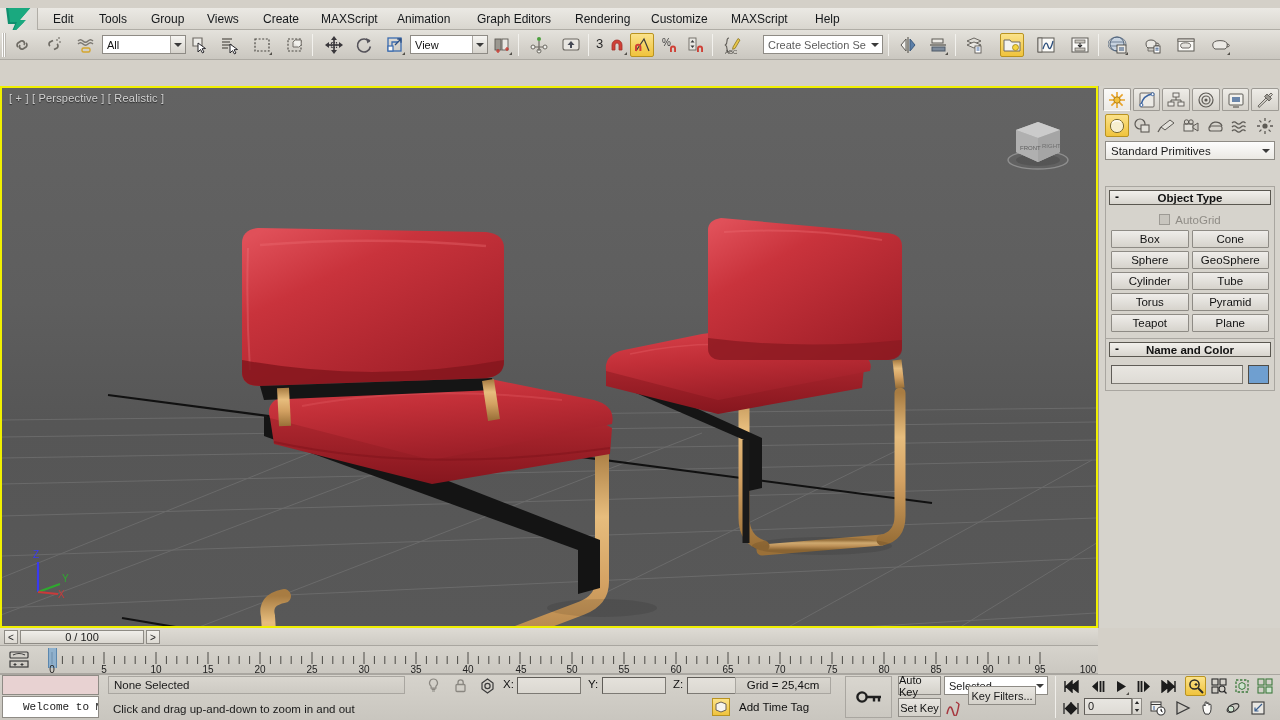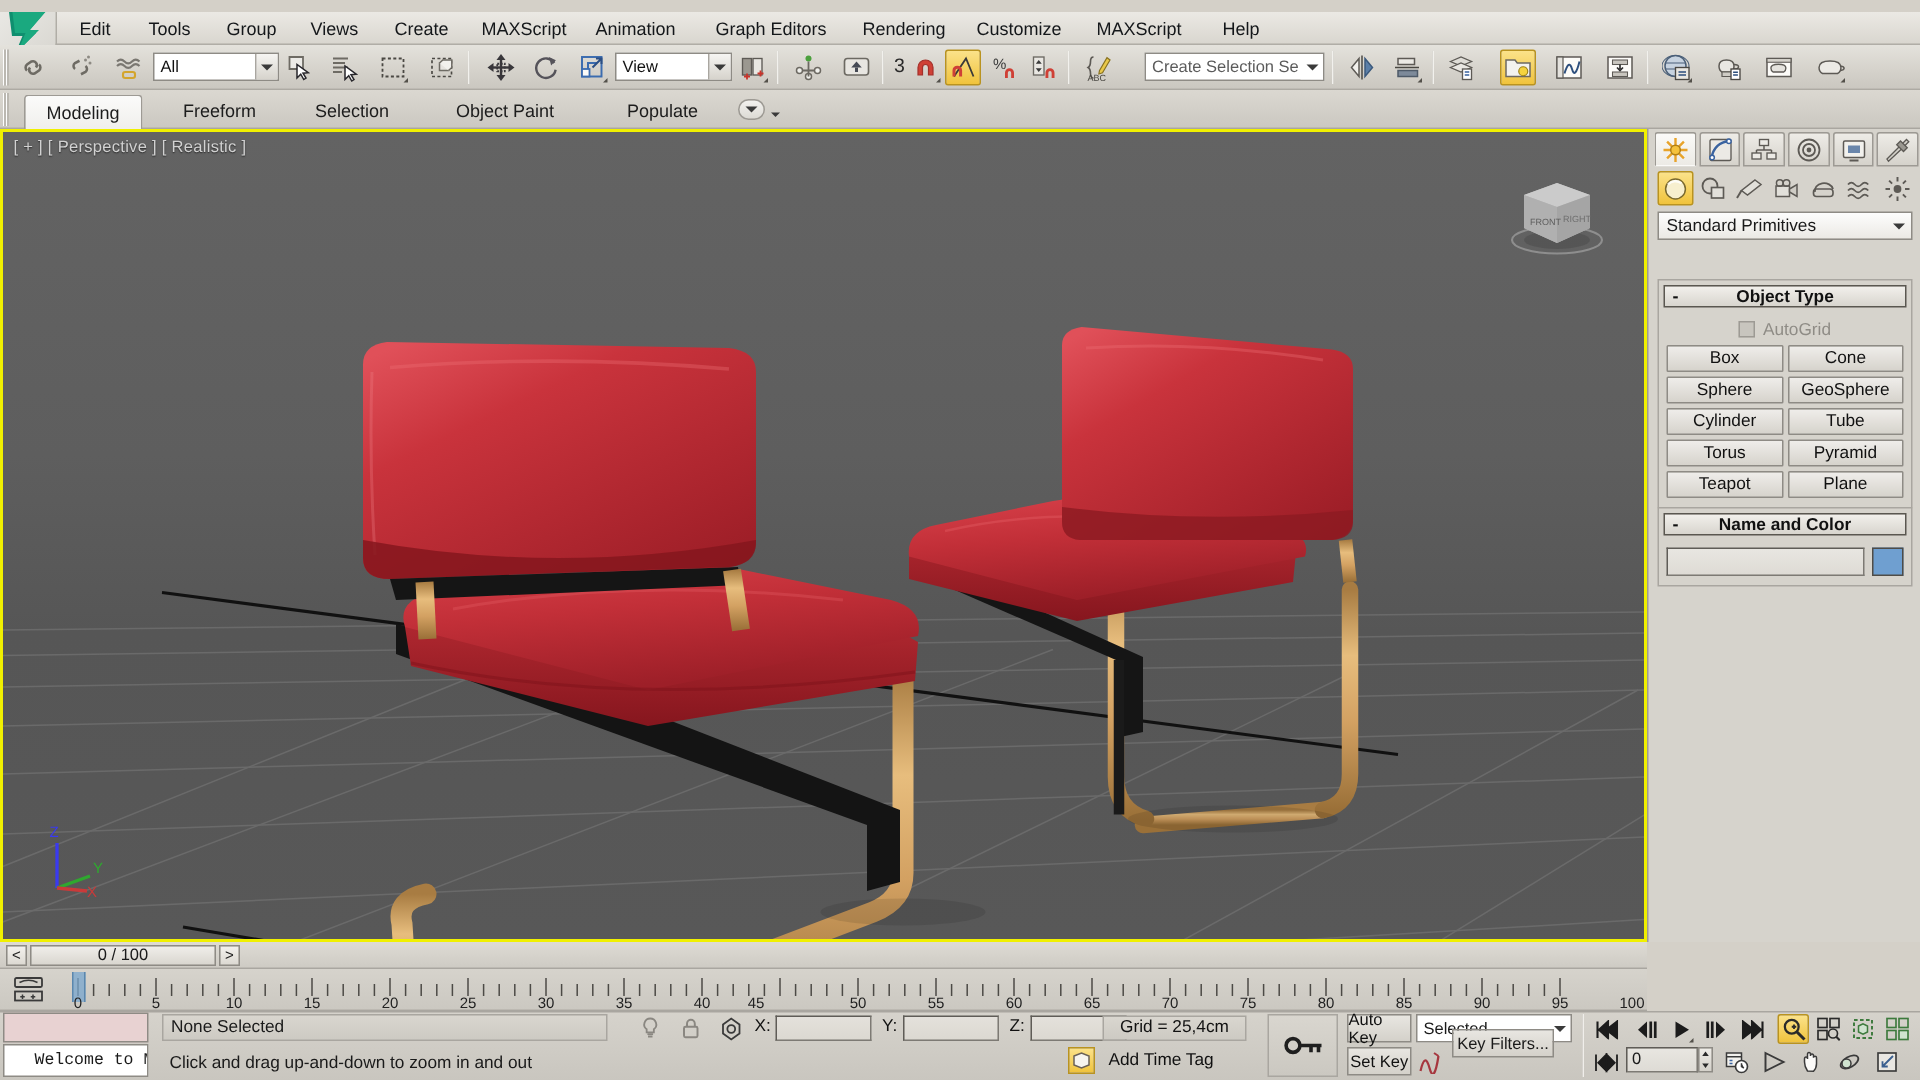--- a/index.html
+++ b/index.html
@@ -620,34 +620,20 @@
 
     <div class="tbtn" style="left:1208px;">
       <svg width="20" height="20" viewBox="0 0 20 20">
         <path d="M5 14 q-2.3 -1.1 -2.3 -4 q0 -4.4 7.3 -4.4 q7.3 0 7.3 4.4 q0 2.9 -2.3 4 Z" fill="#eceae5" stroke="#5d5a55" stroke-width="1"></path>
         <path d="M17 9 q2.4 .3 2.4 1.5 t-2.4 1.5" fill="none" stroke="#5d5a55" stroke-width="1"></path>
       </svg>
       <span class="corner"></span>
     </div>
   </div>
 
-  <div class="ribbon">
-    <div class="grip" style="left:2px;top:2px;height:22px;"></div>
-    <div class="rtab sel" style="left:16px;">Modeling</div>
-    <div class="rtab" style="left:108px;">Freeform</div>
-    <div class="rtab" style="left:196px;">Selection</div>
-    <div class="rtab" style="left:290px;">Object Paint</div>
-    <div class="rtab" style="left:404px;">Populate</div>
-    <div class="rdrop" style="left:492px;">
-      <span class="caret" style="border-top-color:#3a3a3a;"></span>
-    </div>
-    <div style="position:absolute;left:514px;top:9px;">
-      <span class="caret" style="display:inline-block;border-left-width:3px;border-right-width:3px;border-top-width:3px;"></span>
-    </div>
-  </div>
 
   <div class="viewport-wrap">
     <div class="viewport">
       <div class="vp-bg"></div>
 
       <svg class="vp-ground" viewBox="0 0 1094 538" preserveAspectRatio="none">
         <defs>
           <linearGradient id="cushTop" x1="0" y1="0" x2="0.35" y2="1">
             <stop offset="0%" stop-color="#d8414a"></stop>
             <stop offset="45%" stop-color="#c22f38"></stop>
@@ -1057,21 +1043,21 @@
       <div class="playhead" style="left:8px;"></div>
       <div class="rlabel" style="left:12px;">0</div>
       <div class="rlabel" style="left:64px;">5</div>
       <div class="rlabel" style="left:116px;">10</div>
       <div class="rlabel" style="left:168px;">15</div>
       <div class="rlabel" style="left:220px;">20</div>
       <div class="rlabel" style="left:272px;">25</div>
       <div class="rlabel" style="left:324px;">30</div>
       <div class="rlabel" style="left:376px;">35</div>
       <div class="rlabel" style="left:428px;">40</div>
-      <div class="rlabel" style="left:464px;">45</div>
+      <div class="rlabel" style="left:481px;">45</div>
       <div class="rlabel" style="left:532px;">50</div>
       <div class="rlabel" style="left:584px;">55</div>
       <div class="rlabel" style="left:636px;">60</div>
       <div class="rlabel" style="left:688px;">65</div>
       <div class="rlabel" style="left:740px;">70</div>
       <div class="rlabel" style="left:792px;">75</div>
       <div class="rlabel" style="left:844px;">80</div>
       <div class="rlabel" style="left:896px;">85</div>
       <div class="rlabel" style="left:948px;">90</div>
       <div class="rlabel" style="left:1000px;">95</div>

